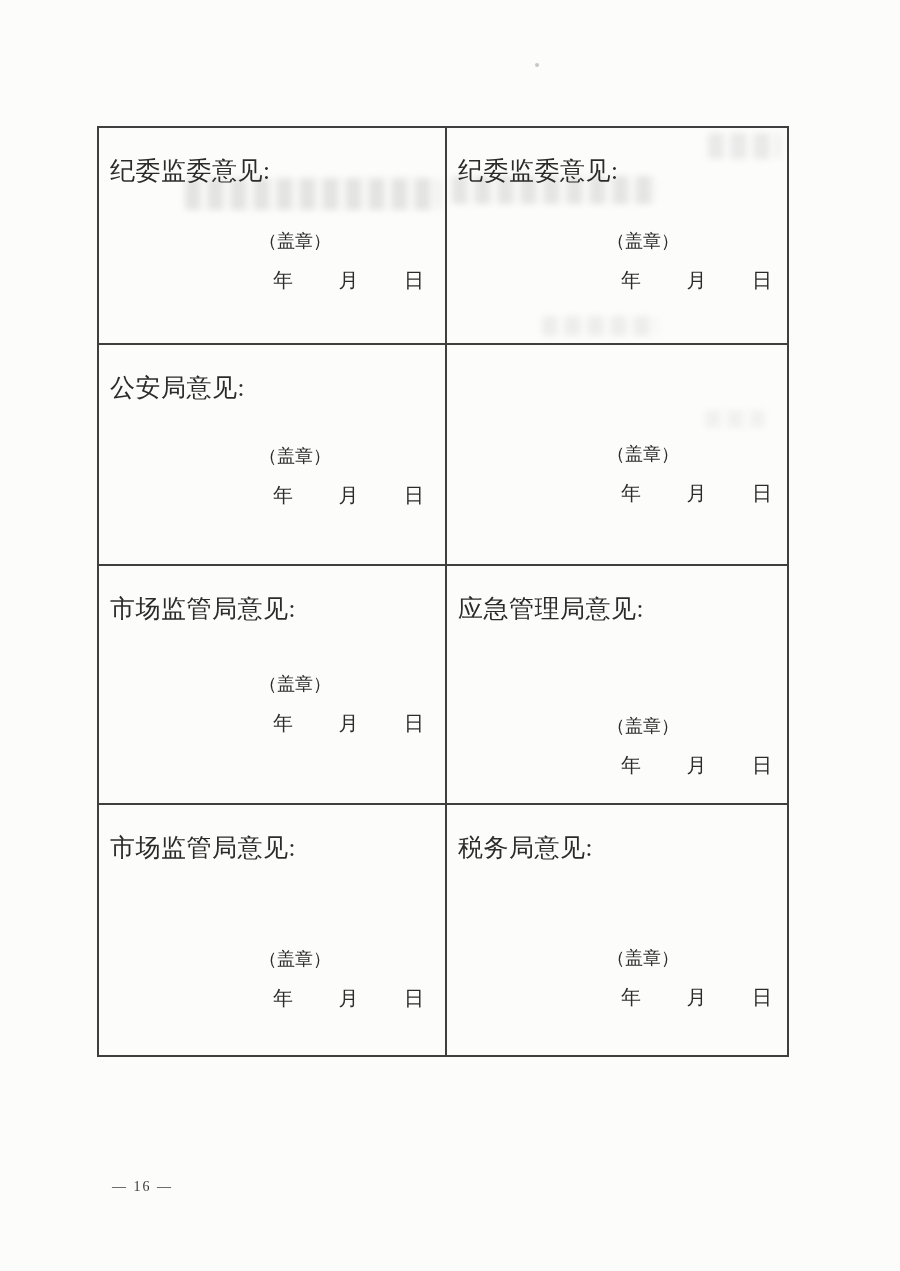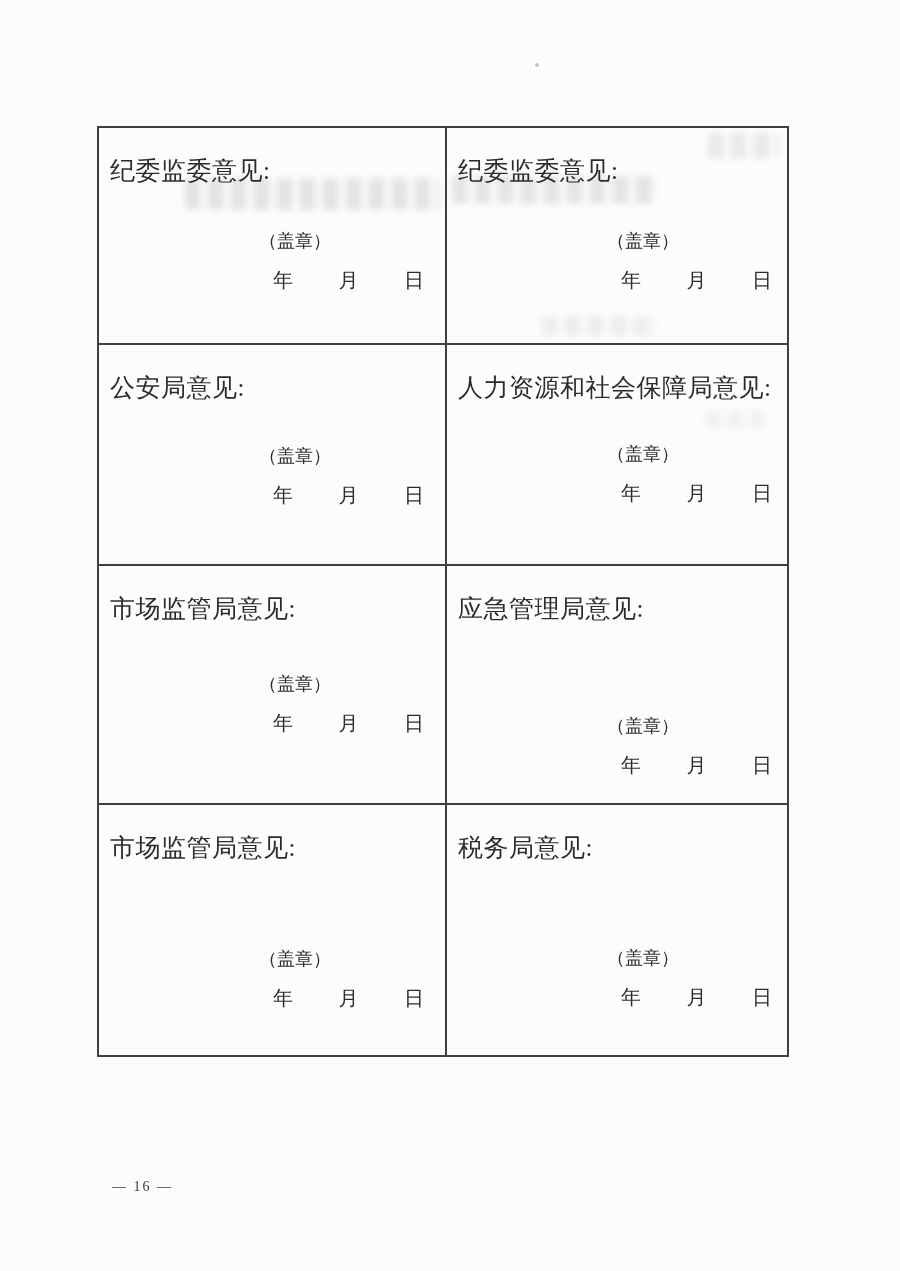--- a/index.html
+++ b/index.html
@@ -151,21 +151,20 @@
       <div class="cell-label">公安局意见:</div>
       <div class="seal">（盖章）</div>
       <div class="date-line">
         <span>年</span>
         <span>月</span>
         <span>日</span>
       </div>
     </div>
 
     <div class="cell" style="--st:97px">
-      <div class="cell-label">人力资源和社会保障局意见:</div>
       <div class="seal">（盖章）</div>
       <div class="date-line">
         <span>年</span>
         <span>月</span>
         <span>日</span>
       </div>
     </div>
 
     <div class="cell" style="--st:106px">
       <div class="cell-label">市场监管局意见:</div>

